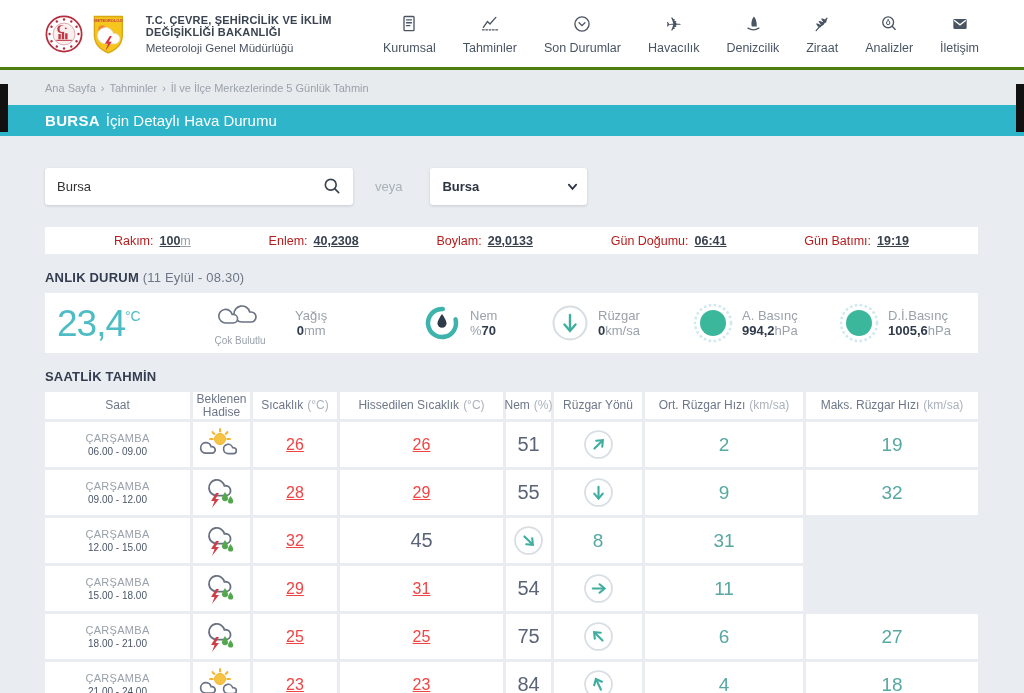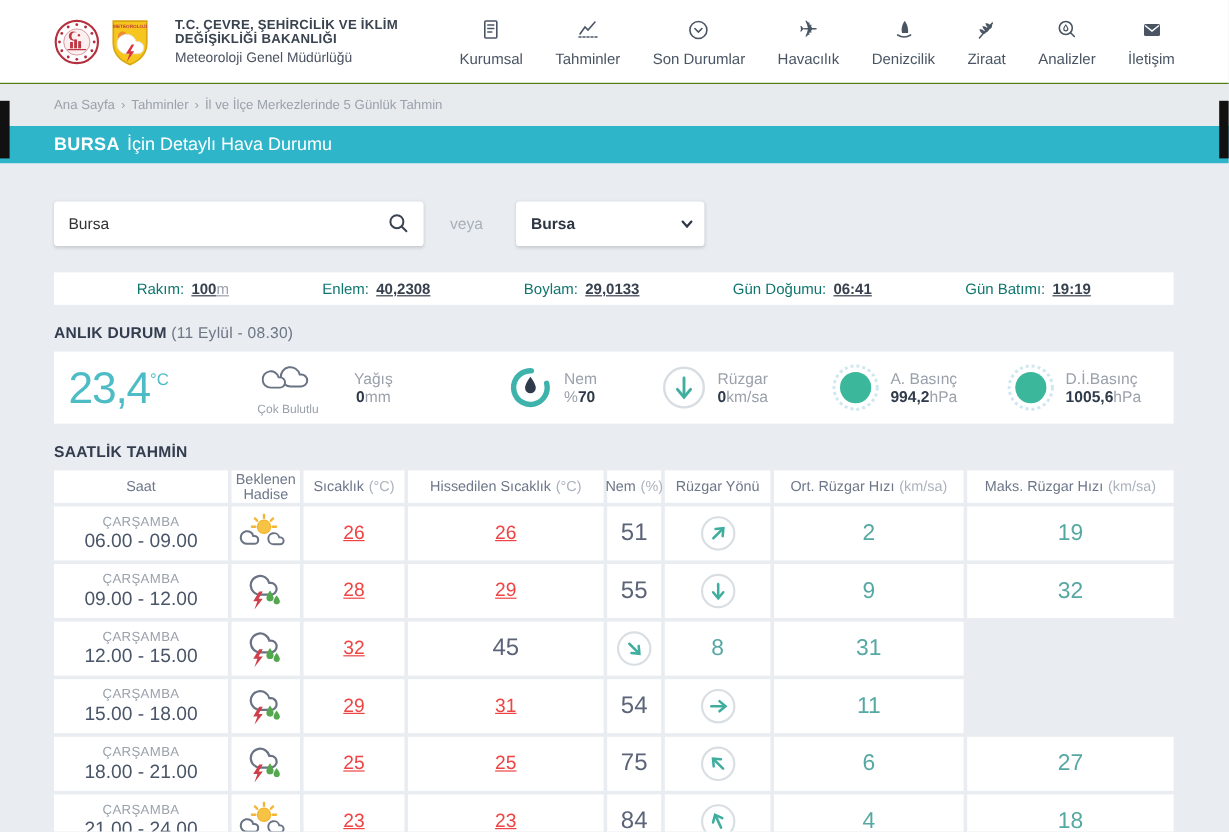--- a/index.html
+++ b/index.html
@@ -1,20 +1,20 @@
 <!DOCTYPE html>
 <html><head>
 <meta charset="utf-8">
 <style>
   * { margin:0; padding:0; box-sizing:border-box; }
   html,body { width:1024px; height:693px; overflow:hidden; }
   body { font-family:"Liberation Sans", sans-serif; background:#e9edf1; position:relative; }
 
   
-  .site-header { height:70px; background:#fff; border-bottom:1px solid #4d7c0f; display:flex; align-items:center; padding:0 45px; }
+  .site-header { height:70px; background:#fff; border-bottom:3px solid #4d7c0f; display:flex; align-items:center; padding:0 45px; }
   .logos { display:flex; align-items:center; gap:10px; }
   .ministry-text { margin-left:12px; }
   .ministry-text .l1 { font-size:11px; font-weight:bold; color:#3a4350; letter-spacing:.2px; }
   .ministry-text .l2 { font-size:11.5px; color:#4a5260; margin-top:4px; }
   .main-nav { margin-left:auto; display:flex; align-items:flex-start; gap:27px; }
   .nav-item { display:flex; flex-direction:column; align-items:center; cursor:pointer; color:#4a5564; }
   .nav-item .nicon { height:22px; display:flex; align-items:center; justify-content:center; }
   .nav-item .nlabel { font-size:12.5px; margin-top:6px; white-space:nowrap; }
   .plane-glyph { font-family:"DejaVu Sans", sans-serif; font-size:19px; line-height:22px; color:#4a5564; }
 
@@ -32,21 +32,21 @@
   .search-box { position:relative; width:308px; height:37px; }
   .search-box input { width:100%; height:100%; border:none; border-radius:3px; box-shadow:0 1px 3px rgba(0,0,0,.15); padding:0 38px 0 12px; font-size:13px; color:#333; font-family:"Liberation Sans",sans-serif; outline:none; background:#fff; }
   .search-btn { position:absolute; right:8px; top:6px; width:26px; height:26px; border:none; background:transparent; cursor:pointer; }
   .or-label { color:#a9b0b8; font-size:13px; margin:0 28px 0 22px; }
   .sel-wrap { position:relative; width:157px; height:37px; margin-right:10px; }
   .sel-wrap select { appearance:none; -webkit-appearance:none; width:100%; height:100%; border:none; border-radius:3px; box-shadow:0 1px 3px rgba(0,0,0,.15); background:#fff; font-size:13px; font-weight:bold; color:#2c3542; padding:0 26px 0 12px; font-family:"Liberation Sans",sans-serif; outline:none; }
   .sel-wrap .chev { position:absolute; right:9px; top:13px; pointer-events:none; }
   .sel-wrap.second { width:163px; margin-left:28px; }
 
   .info-bar { margin-top:22px; height:27px; background:#fff; display:flex; align-items:center; justify-content:space-around; padding:0 30px; font-size:12.5px; }
-  .info-item .ilabel { color:#0f766e; margin-right:6px; }
+  .info-item .ilabel { color:#b91c1c; margin-right:6px; }
   .info-item .ival { color:#38414f; font-weight:bold;text-decoration:underline; }
   .info-item .iunit { color:#9aa1ab; font-weight:normal; }
 
   .sec-title { margin-top:16px; font-size:13px; font-weight:bold; color:#333d4f; letter-spacing:.2px; }
   .sec-title .note { font-weight:normal; color:#6d7685; }
 
   .current-card { margin-top:8px; background:#fff; height:60px; display:flex; align-items:center; padding:0 8px; }
   .cc-temp { display:flex; align-items:flex-start; margin-left:4px; width:128px; }
   .cc-temp .tval { font-size:37px; color:#4dbcc4; font-weight:300; line-height:1; letter-spacing:-1px; }
   .cc-temp .tunit { font-size:14px; color:#4dbcc4; margin-top:3px; }
@@ -61,21 +61,21 @@
 
   
   .tgrid { display:grid; grid-template-columns:145px 57px 84px 163px 45px 88px 158px 172px; gap:3px; }
   .thead { margin-top:8px; }
   .thead .hcell { background:#fff; height:27px; display:flex; align-items:center; justify-content:center; font-size:12px; color:#6d7789; text-align:center; line-height:1.05; padding:0 2px; }
   .thead .hunit { color:#abb2bd; margin-left:4px; font-weight:normal; }
   .trow { margin-top:3px; }
   .cell { background:#fff; height:45px; display:flex; align-items:center; justify-content:center; }
   .cell.saat { flex-direction:column; }
   .cell .day { font-size:11px; color:#9aa1ab; letter-spacing:.3px; }
-  .cell .time { font-size:16px; color:#4a5568; margin-top:2px; }
+  .cell .time { font-size:10px; color:#4a5568; margin-top:2px; }
   .cell.temp { font-size:16px; color:#ef4444;text-decoration:underline; }
   .cell.hum  { font-size:20px; color:#5b6478; }
   .cell.wind { font-size:19px; color:#56a8a3; }
 </style>
 </head>
 <body>
 
 <div class="site-header">
   <div class="logos">
     <svg width="52" height="52" viewBox="0 0 54 54">

